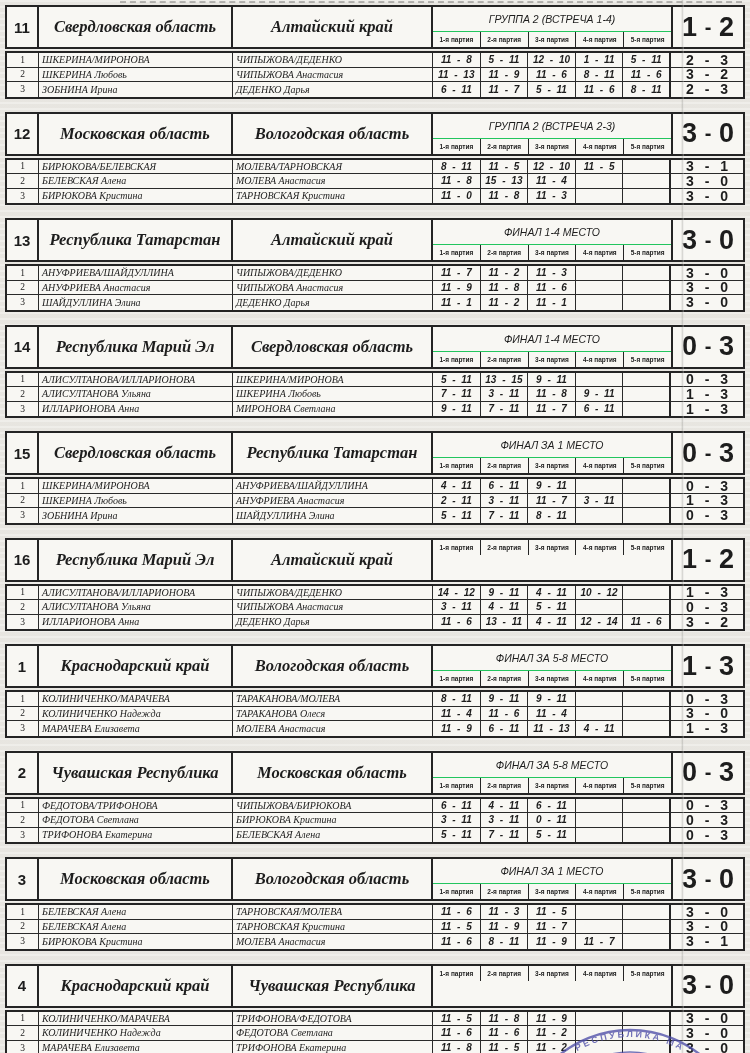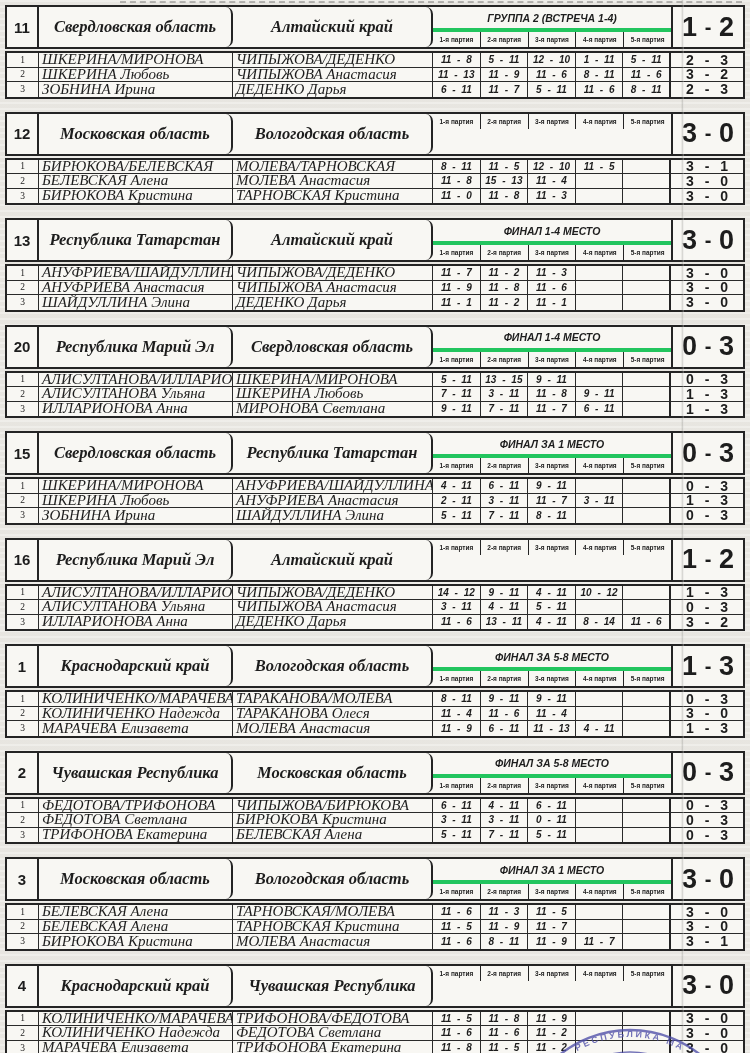--- a/index.html
+++ b/index.html
@@ -36,29 +36,29 @@
   }
   .hdr .num{
     flex:0 0 32px; border-right:2px solid #242424;
     display:flex; align-items:center; justify-content:center;
     font-size:15px; font-weight:bold;
   }
   .hdr .team{
     display:flex; align-items:center; justify-content:center;
     font-family:"Liberation Serif", serif;
     font-weight:bold; font-style:italic; font-size:16.5px;
-    border-right:2px solid #242424; white-space:nowrap; overflow:hidden;border-radius:7px;
+    border-right:2px solid #242424; white-space:nowrap; overflow:hidden;
   }
   .hdr .t1{ flex:0 0 194px; }
   .hdr .t2{ flex:0 0 200px; }
   .mid{ flex:0 0 240px; border-right:2px solid #242424; display:flex; flex-direction:column; }
   .stage{
     flex:1; display:flex; align-items:center; justify-content:center;
-    font-weight:bold; font-style:italic; font-size:10.5px;
-    border-bottom:4px solid #22c55e; white-space:nowrap;text-align:center;
+    font-weight:normal; font-style:italic; font-size:10.5px;
+    border-bottom:1px solid #22c55e; white-space:nowrap;text-align:center;
   }
   .subhdr{ display:flex; height:15px; }
   .subhdr .sh{
     flex:1; border-right:1px solid #242424;
     display:flex; align-items:center; justify-content:center;
     font-size:6.5px; font-weight:bold; white-space:nowrap; overflow:hidden;
   }
   .subhdr .sh:last-child{ border-right:none; }
   .bigscore{
     flex:1; display:flex; align-items:center; justify-content:space-between;
@@ -69,21 +69,21 @@
   .rows{ margin-top:2px; border:2px solid #242424; background:#f8f7f3; }
   .drow{ display:flex; height:14.5px; border-bottom:1px solid #2a2a2a; }
   .drow:last-child{ border-bottom:none; }
   .drow > div{ display:flex; align-items:center; }
   .rnum{
     flex:0 0 32px; justify-content:center;
     font-family:"Liberation Serif", serif; font-size:9.5px;
     border-right:1px solid #2a2a2a;
   }
   .pname{
-    font-family:"Liberation Serif", serif; font-style:italic; font-size:15px;
+    font-family:"Liberation Serif", serif; font-style:italic; font-size:10px;
     padding-left:3px; border-right:1px solid #2a2a2a;
     white-space:nowrap; overflow:hidden;
   }
   .p1{ flex:0 0 194px; }
   .p2{ flex:0 0 200px; }
   .g{
     flex:0 0 47.6px; justify-content:center;
     font-weight:bold; font-style:italic; font-size:10px;
     border-right:1px solid #2a2a2a; word-spacing:3px; white-space:nowrap;
   }
@@ -161,20 +161,21 @@
         <div class="res">2 - 3</div>
       </div>
         </div>
   </section>
       <section class="match">
     <div class="hdr">
       <div class="num">12</div>
       <div class="team t1">Московская область</div>
       <div class="team t2">Вологодская область</div>
       <div class="mid">
+        <div class="stage">ГРУППА 2 (ВСТРЕЧА 2-3)</div>
         <div class="subhdr">
           <div class="sh">1-я партия</div>
           <div class="sh">2-я партия</div>
           <div class="sh">3-я партия</div>
           <div class="sh">4-я партия</div>
           <div class="sh">5-я партия</div>
         </div>
       </div>
       <div class="bigscore">
         <span>3</span>
@@ -272,21 +273,21 @@
         <div class="g">11 - 2</div>
         <div class="g">11 - 1</div>
         <div class="g"></div>
         <div class="g g5"></div>
         <div class="res">3 - 0</div>
       </div>
         </div>
   </section>
       <section class="match">
     <div class="hdr">
-      <div class="num">20</div>
+      <div class="num">14</div>
       <div class="team t1">Республика Марий Эл</div>
       <div class="team t2">Свердловская область</div>
       <div class="mid">
         <div class="stage">ФИНАЛ 1-4 МЕСТО</div>
         <div class="subhdr">
           <div class="sh">1-я партия</div>
           <div class="sh">2-я партия</div>
           <div class="sh">3-я партия</div>
           <div class="sh">4-я партия</div>
           <div class="sh">5-я партия</div>
@@ -437,21 +438,21 @@
         <div class="g g5"></div>
         <div class="res">0 - 3</div>
       </div>
           <div class="drow">
         <div class="rnum">3</div>
         <div class="pname p1">ИЛЛАРИОНОВА Анна</div>
         <div class="pname p2">ДЕДЕНКО Дарья</div>
         <div class="g">11 - 6</div>
         <div class="g">13 - 11</div>
         <div class="g">4 - 11</div>
-        <div class="g">8 - 14</div>
+        <div class="g">12 - 14</div>
         <div class="g g5">11 - 6</div>
         <div class="res">3 - 2</div>
       </div>
         </div>
   </section>
       <section class="match">
     <div class="hdr">
       <div class="num">1</div>
       <div class="team t1">Краснодарский край</div>
       <div class="team t2">Вологодская область</div>

